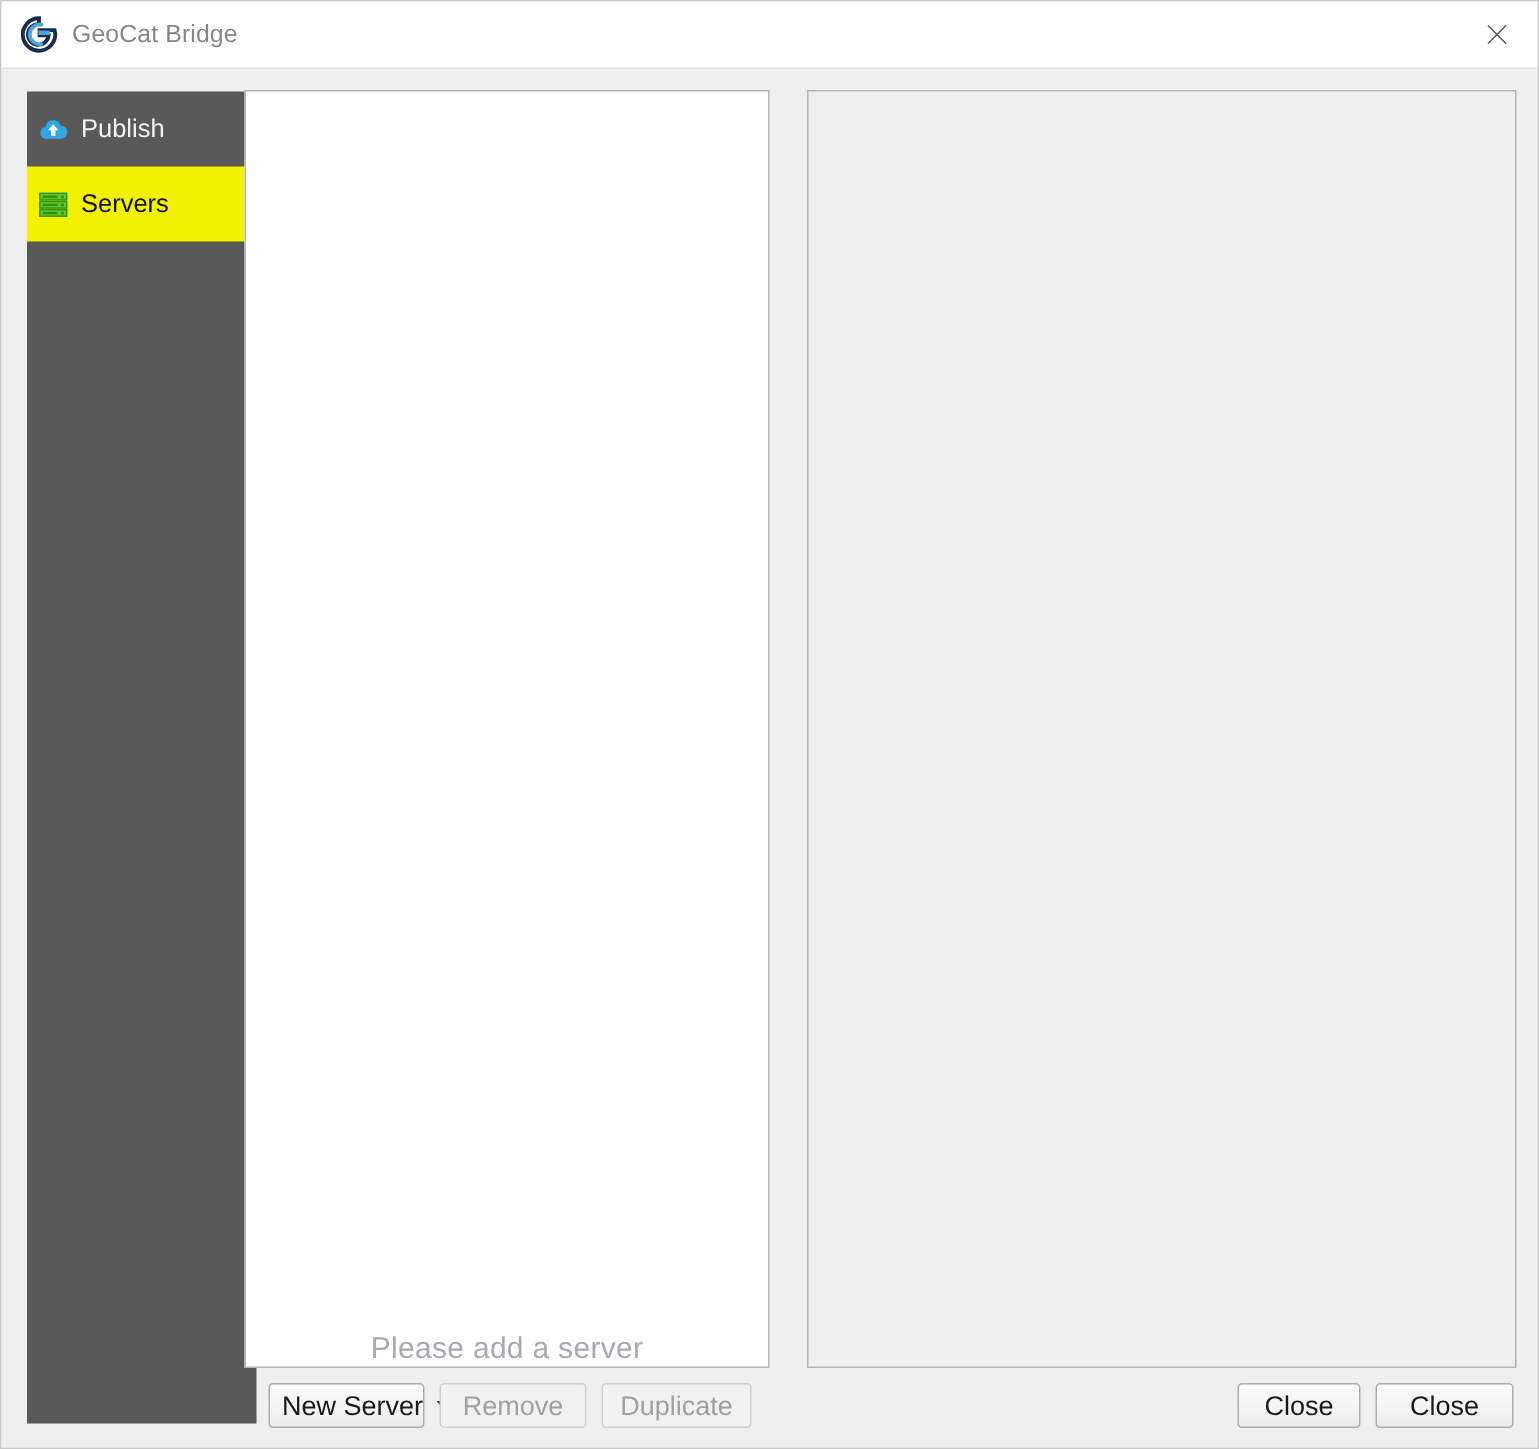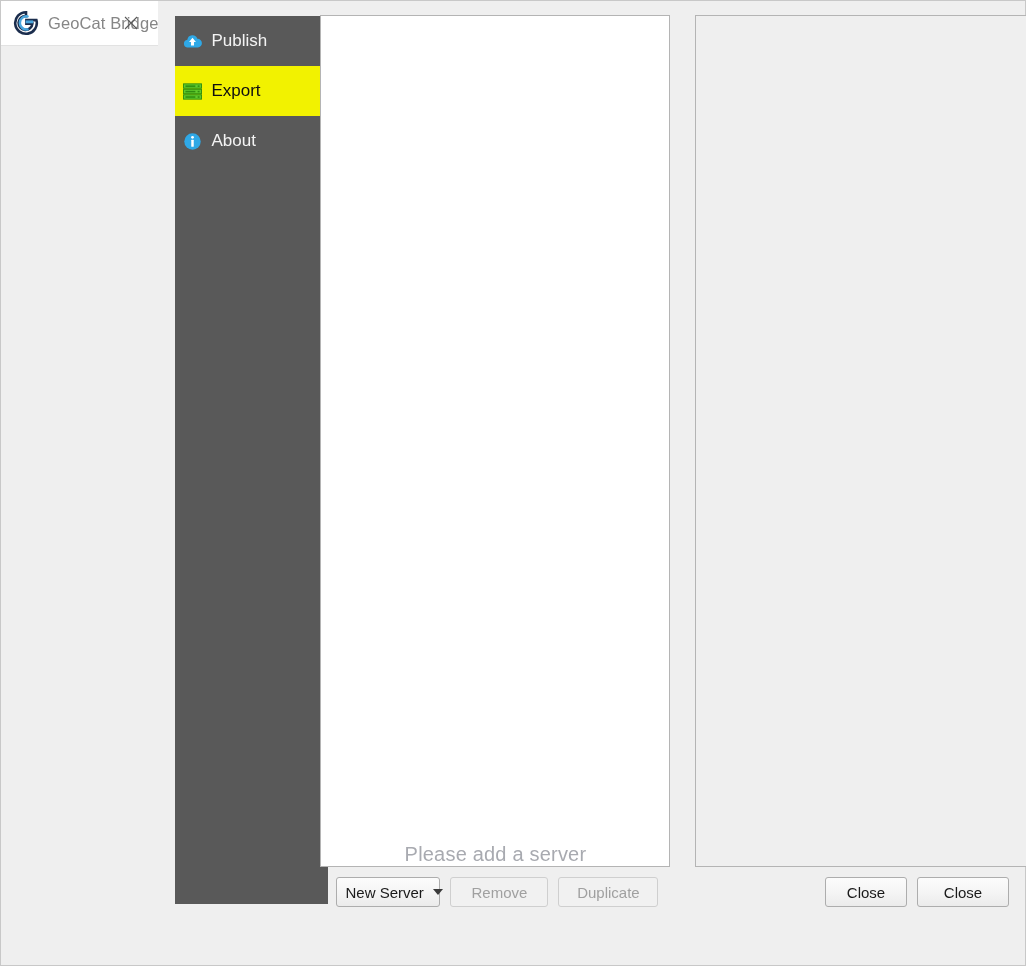--- a/index.html
+++ b/index.html
@@ -16,21 +16,21 @@
 
   
   .window {
     position: relative;
     width: 1026px;
     height: 966px;
     background: #efefef;
     box-sizing: border-box;
     border: 1px solid #c8c8c8;
     display: flex;
-    flex-direction: row;
+    flex-direction: column;
   }
 
   
   .titlebar {
     position: relative;
     height: 45px;
     min-height: 45px;
     background: #ffffff;
     border-bottom: 1px solid #e2e2e2;
     display: flex;
@@ -139,21 +139,21 @@
     width: 473px;
     height: 852px;
     background: #efefef;
     border: 1px solid #b4b4b4;
     box-sizing: border-box;
   }
 
   
   .btn {
     font-family: "Liberation Sans", sans-serif;
-    font-size: 15px;
+    font-size: 18px;
     color: #1a1a1a;
     background: linear-gradient(to bottom, #fcfcfc 0%, #f3f3f3 60%, #ebebeb 100%);
     border: 1px solid #adadad;
     border-radius: 3px;
     box-sizing: border-box;
     height: 30px;
     display: inline-flex;
     align-items: center;
     justify-content: center;
     padding: 0 12px;
@@ -249,33 +249,23 @@
             <rect x="1.6" y="8.7" width="18.8" height="4.6" fill="#5ec92b" stroke="#2f8f10" stroke-width="1"></rect>
             <rect x="1.6" y="14.4" width="18.8" height="4.6" fill="#5ec92b" stroke="#2f8f10" stroke-width="1"></rect>
             <rect x="3.6" y="4.6" width="10.4" height="1.6" fill="#2f8f10"></rect>
             <rect x="3.6" y="10.3" width="10.4" height="1.6" fill="#2f8f10"></rect>
             <rect x="3.6" y="16.0" width="10.4" height="1.6" fill="#2f8f10"></rect>
             <rect x="16.4" y="4.6" width="2.0" height="1.6" fill="#2f8f10"></rect>
             <rect x="16.4" y="10.3" width="2.0" height="1.6" fill="#2f8f10"></rect>
             <rect x="16.4" y="16.0" width="2.0" height="1.6" fill="#2f8f10"></rect>
           </svg>
         </span>
-        <span class="label">Export</span>
+        <span class="label">Servers</span>
       </div>
 
-      <div class="side-item">
-        <span class="icon">
-          <svg viewBox="0 0 22 22" width="21" height="21" aria-hidden="true">
-            <circle cx="11" cy="11" r="8.6" fill="#2fa8e6"></circle>
-            <circle cx="11" cy="6.6" r="1.45" fill="#ffffff"></circle>
-            <rect x="9.7" y="9.2" width="2.6" height="7.3" rx="0.6" fill="#ffffff"></rect>
-          </svg>
-        </span>
-        <span class="label">About</span>
-      </div>
 
     </div>
 
     <div class="panel-list">
       <span class="empty-msg">Please add a server</span>
     </div>
 
     <div class="panel-detail"></div>
 
     <div class="buttonbar-left">

